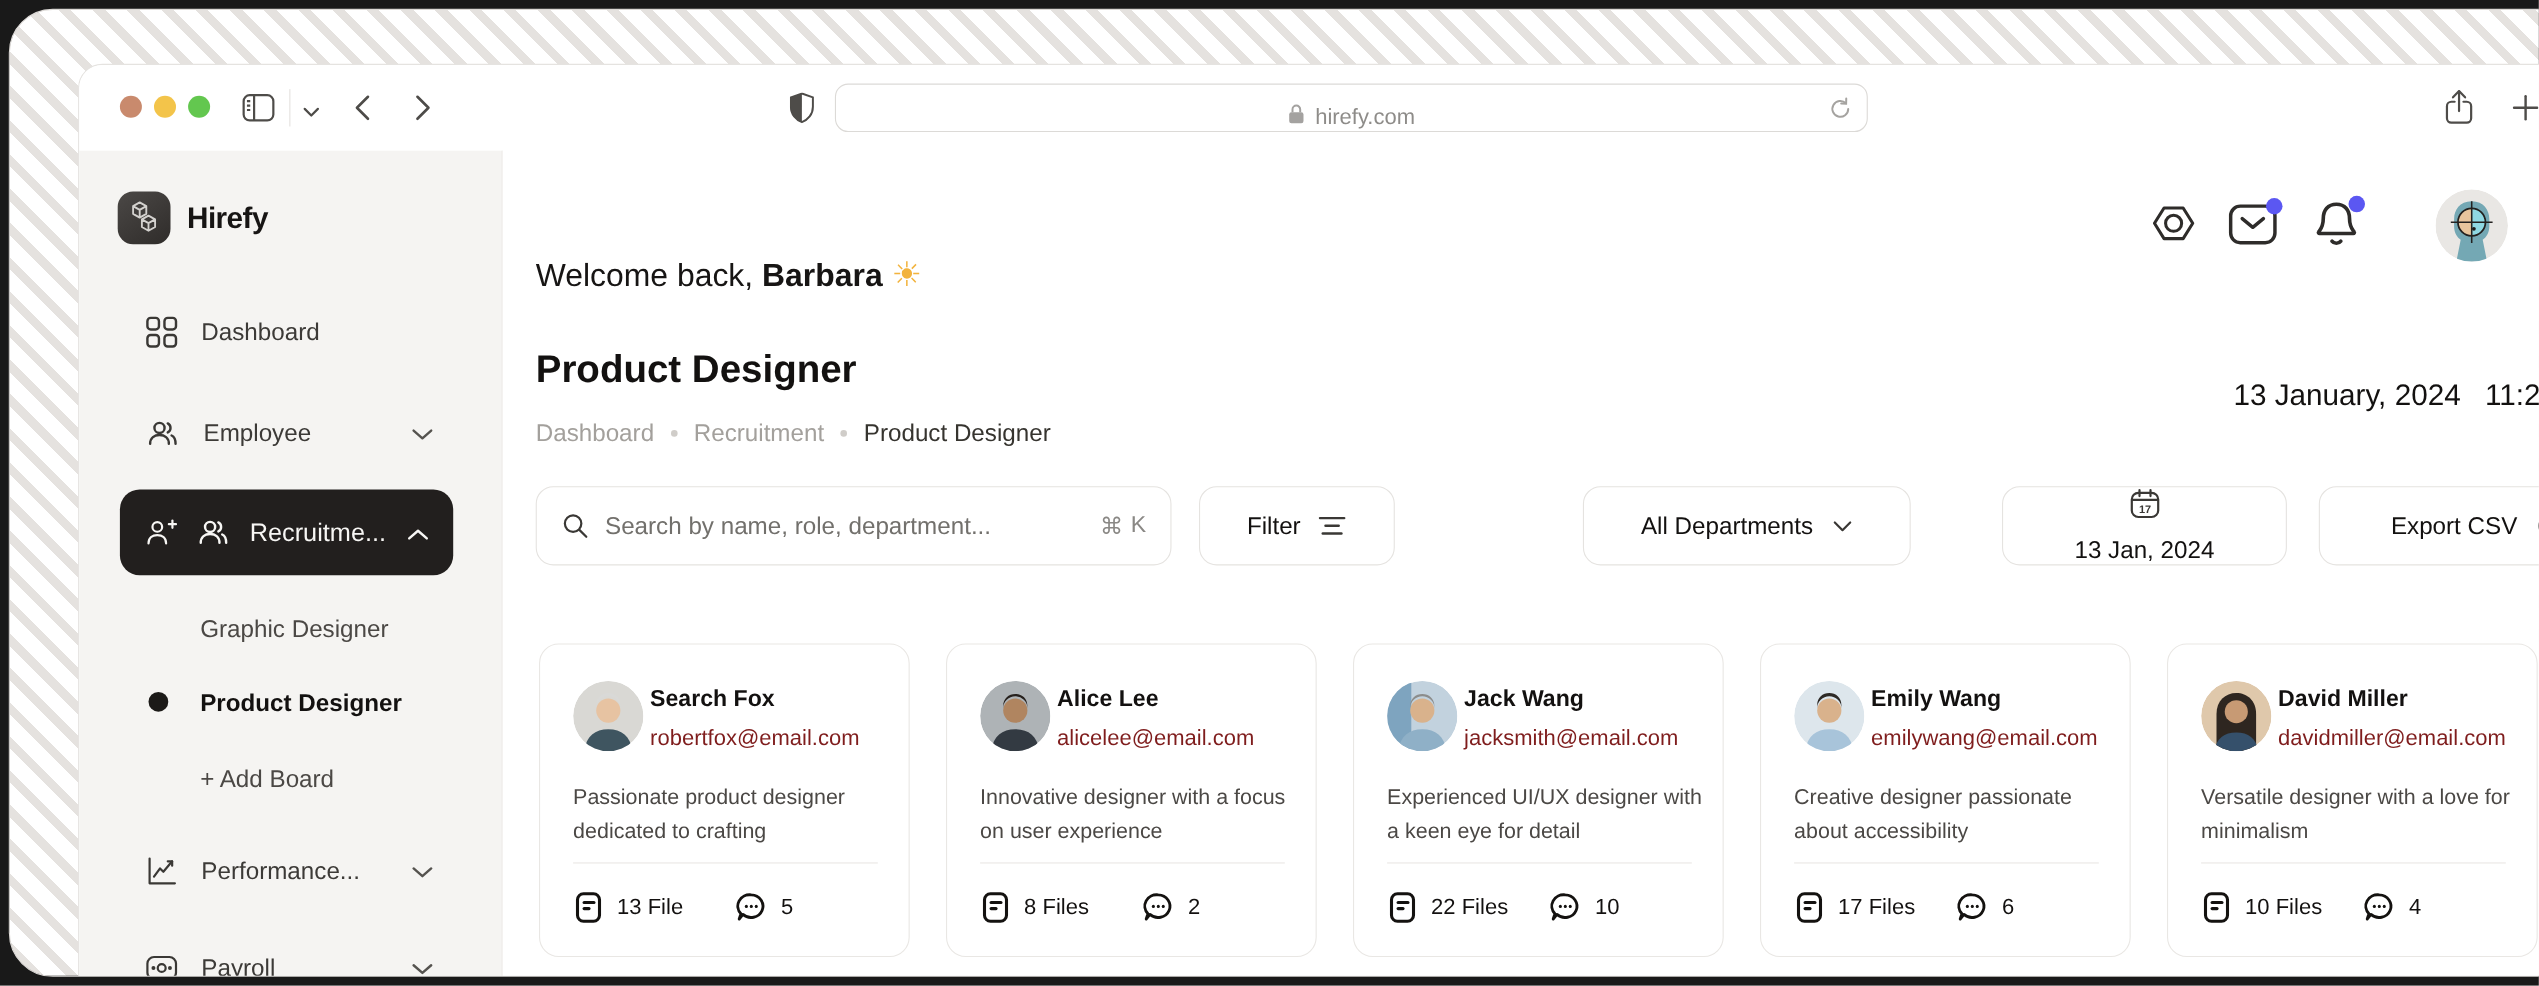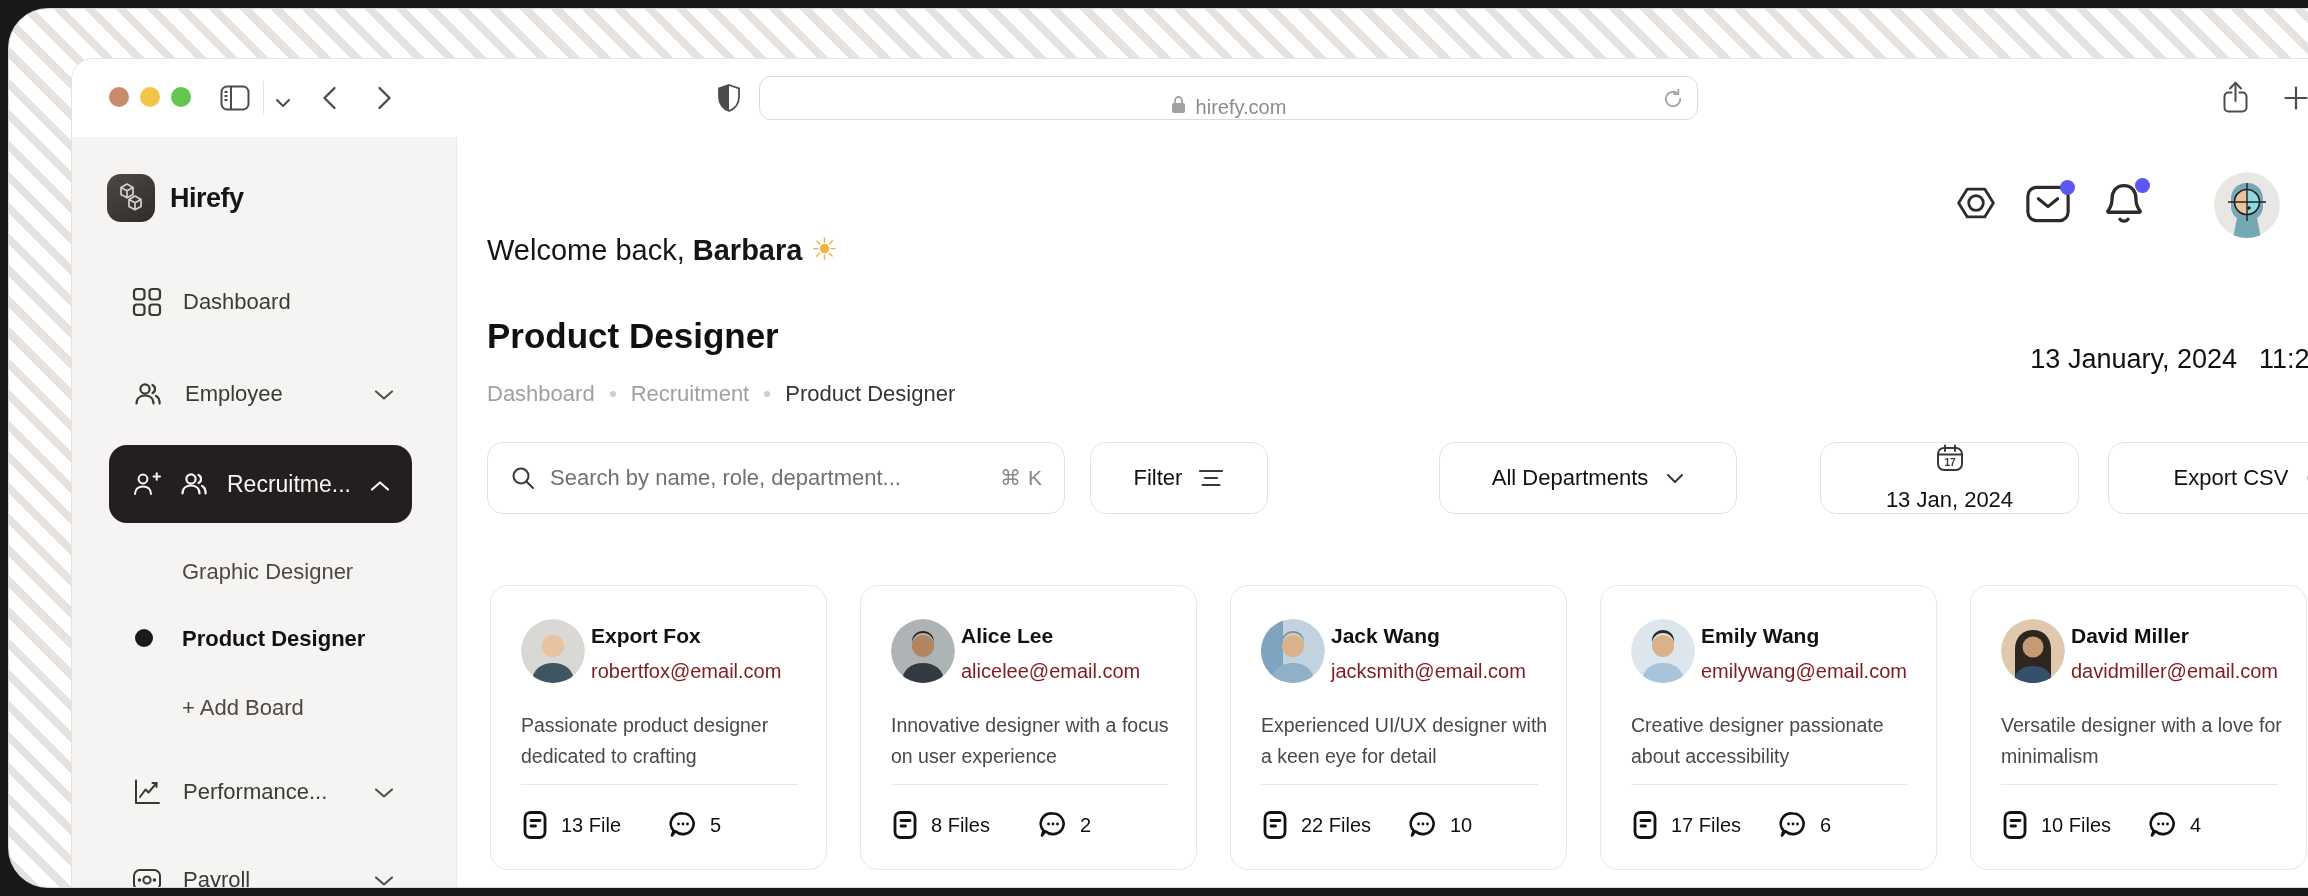--- a/index.html
+++ b/index.html
@@ -426,21 +426,21 @@
 
         <div class="card" style="left:33px">
           <span class="cav">
             <svg width="64" height="64" viewBox="0 0 64 64">
                 <circle cx="32" cy="32" r="32" fill="#d9d8d4"></circle>
                 <circle cx="32" cy="27" r="11" fill="#e7c3a2"></circle>
                 <path d="M21 25 a11 11 0 0 1 22 0 v-3 c0-7-5-11-11-11 s-11 4-11 11 z" fill="#d9d9d7"></path>
                 <path d="M10 64 c2-14 10-20 22-20 s20 6 22 20 z" fill="#3f5560"></path>
               </svg>
           </span>
-          <div class="cname">Export Fox</div>
+          <div class="cname">Search Fox</div>
           <div class="cemail">robertfox@email.com</div>
           <div class="cbio">Passionate product designer dedicated to crafting</div>
           <div class="cdiv"></div>
           <div class="cfoot">
             <span class="fgroup fg-files">
               <span class="ficon">
                   <svg width="28" height="30" viewBox="0 0 28 30" fill="none" stroke="currentColor" stroke-width="2.8" stroke-linejoin="round" stroke-linecap="round">
                     <rect x="4" y="2.5" width="20" height="25" rx="5.5"></rect>
                     <line x1="10" y1="10.5" x2="19" y2="10.5"></line>
                     <line x1="10" y1="16" x2="14.5" y2="16"></line>

